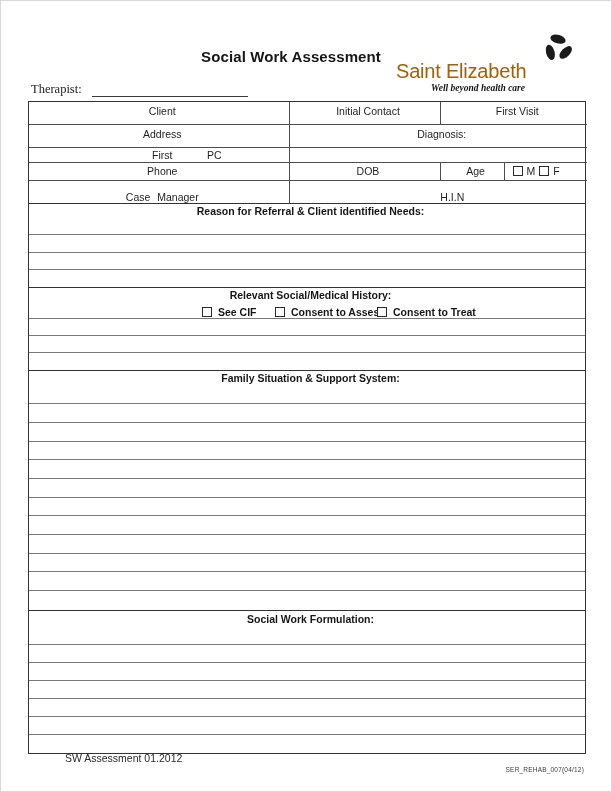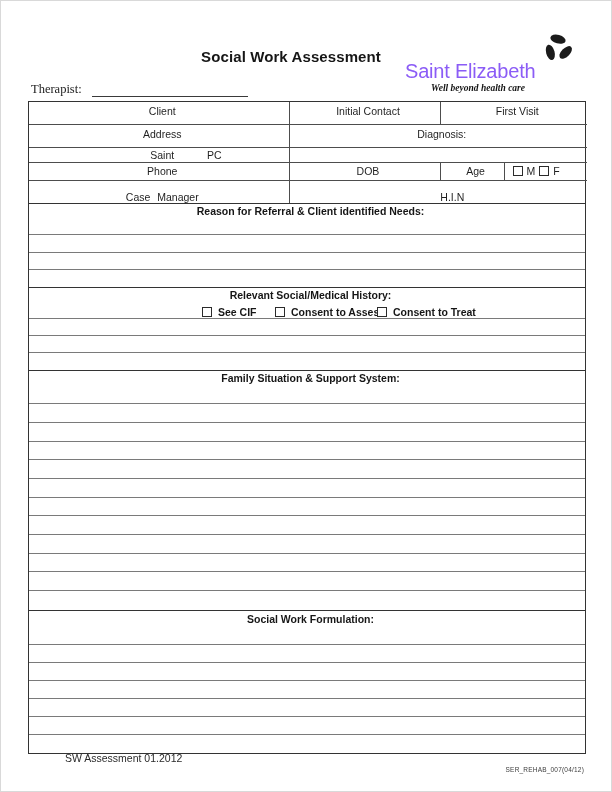--- a/index.html
+++ b/index.html
@@ -19,22 +19,22 @@
 
   
   .title {
     position: absolute; top: 47px; left: 0; width: 580px;
     text-align: center;
     font-size: 15px; font-weight: bold; color: #161616;
     letter-spacing: 0.1px;
   }
   .logo-icon { position: absolute; left: 538px; top: 30px; }
   .brand-name {
-    position: absolute; left: 404px; top: 59px;
-    font-size: 20px; letter-spacing: -0.2px; color: #8b5cf6;
+    position: absolute; left: 395px; top: 59px;
+    font-size: 20px; letter-spacing: -0.2px; color: #a16207;
   }
   .brand-tagline {
     position: absolute; left: 430px; top: 82px;
     font-family: "Liberation Serif", serif;
     font-style: italic; font-weight: bold;
     font-size: 9.5px; color: #141414;
   }
   .therapist {
     position: absolute; left: 30px; top: 81px;
     font-family: "Liberation Serif", serif;
@@ -165,21 +165,21 @@
         <tr class="r2">
           <td>
             <span>Address</span>
           </td>
           <td colspan="3">
             <span>Diagnosis:</span>
           </td>
         </tr>
         <tr class="r3">
           <td>
-            <span>Saint</span>
+            <span>First</span>
             <span class="pc-label">PC</span>
           </td>
           <td colspan="3"></td>
         </tr>
         <tr class="r4">
           <td>
             <span>Phone</span>
           </td>
           <td>
             <span>DOB</span>

